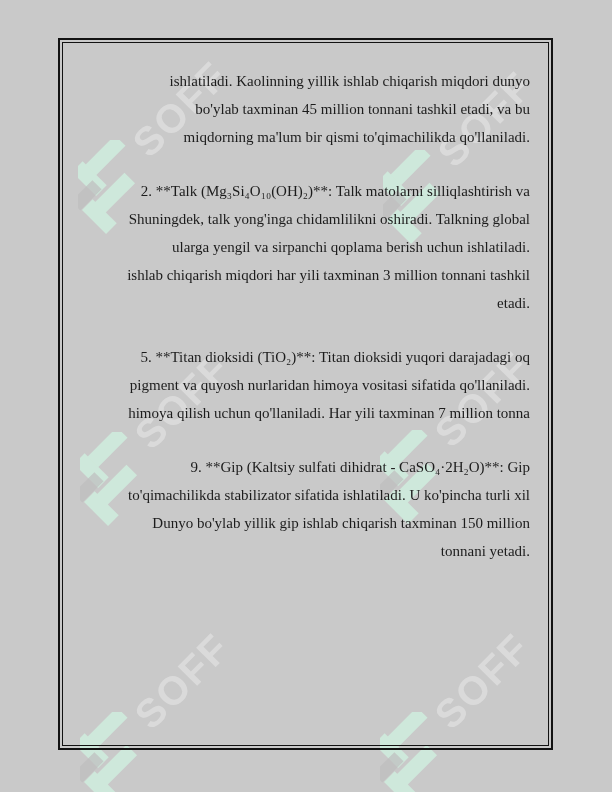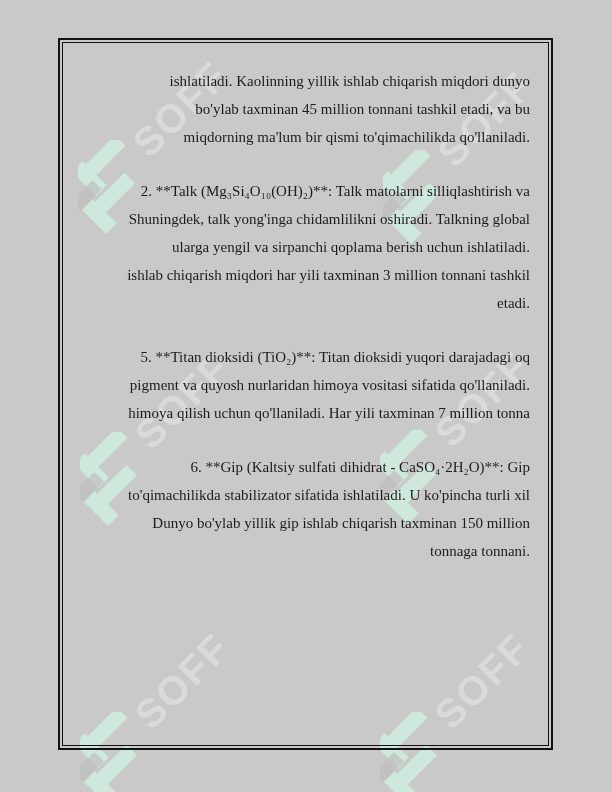--- a/index.html
+++ b/index.html
@@ -124,21 +124,21 @@
         <div class="line">etadi.</div>
       </div>
 
       <div class="para">
         <div class="line">5. **Titan dioksidi (TiO₂)**: Titan dioksidi yuqori darajadagi oq</div>
         <div class="line">pigment va quyosh nurlaridan himoya vositasi sifatida qo'llaniladi.</div>
         <div class="line">himoya qilish uchun qo'llaniladi. Har yili taxminan 7 million tonna</div>
       </div>
 
       <div class="para">
-        <div class="line">6. **Gip (Kaltsiy sulfati dihidrat - CaSO₄·2H₂O)**: Gip</div>
+        <div class="line">9. **Gip (Kaltsiy sulfati dihidrat - CaSO₄·2H₂O)**: Gip</div>
         <div class="line">to'qimachilikda stabilizator sifatida ishlatiladi. U ko'pincha turli xil</div>
         <div class="line">Dunyo bo'ylab yillik gip ishlab chiqarish taxminan 150 million</div>
-        <div class="line">tonnaga tonnani.</div>
+        <div class="line">tonnani yetadi.</div>
       </div>
 
     </div>
   </div>
 </div>
 
 </body></html>

